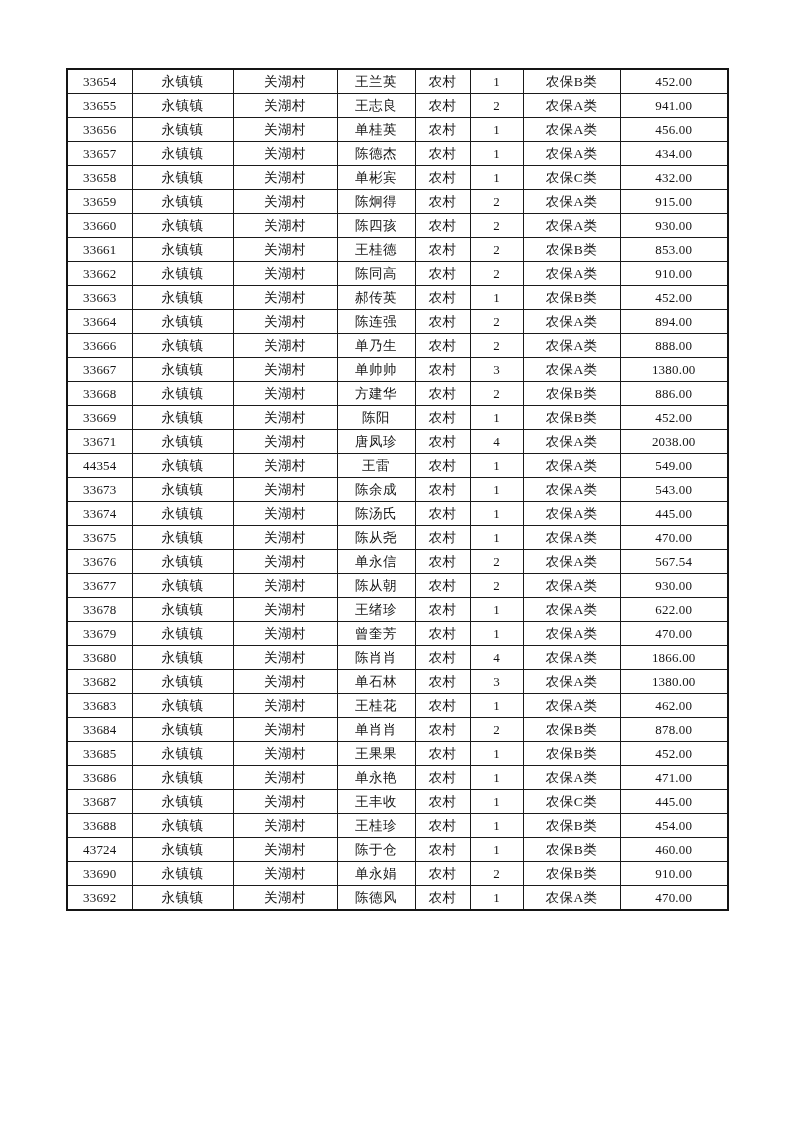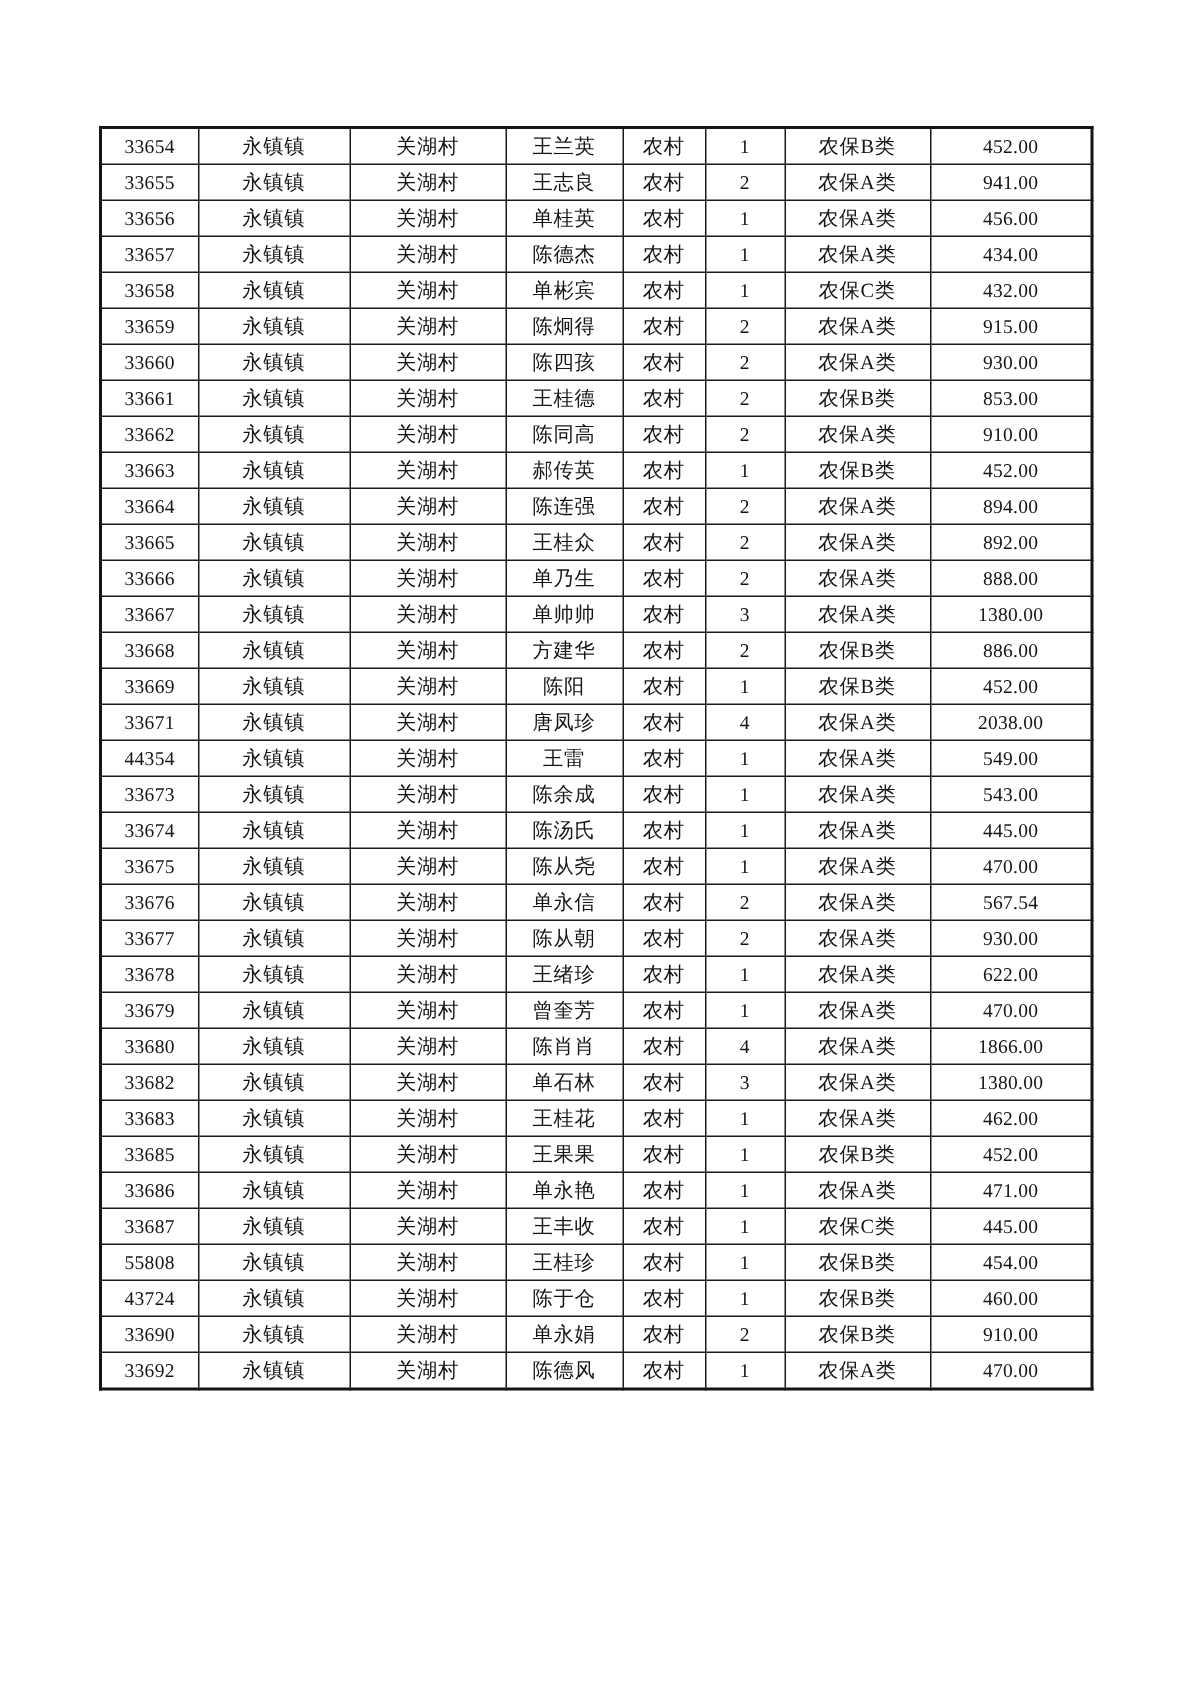--- a/index.html
+++ b/index.html
@@ -11,21 +11,21 @@
   .page {
     position: relative;
     width: 793px;
     height: 1122px;
     background: #ffffff;
     overflow: hidden;
   }
   .roster-table {
     position: absolute;
     left: 66px;
-    top: 84px;
+    top: 68px;
     width: 661px;
     border-collapse: collapse;
     table-layout: fixed;
     border: 2px solid #151515;
   }
   .roster-table td {
     border: 1.5px solid #1a1a1a;
     height: 23px;
     padding: 0;
     text-align: center;
@@ -161,30 +161,20 @@
           <td class="num">33664</td>
           <td>永镇镇</td>
           <td>关湖村</td>
           <td>陈连强</td>
           <td>农村</td>
           <td class="num">2</td>
           <td>农保A类</td>
           <td class="num">894.00</td>
         </tr>
         <tr>
-          <td class="num">33665</td>
-          <td>永镇镇</td>
-          <td>关湖村</td>
-          <td>王桂众</td>
-          <td>农村</td>
-          <td class="num">2</td>
-          <td>农保A类</td>
-          <td class="num">892.00</td>
-        </tr>
-        <tr>
           <td class="num">33666</td>
           <td>永镇镇</td>
           <td>关湖村</td>
           <td>单乃生</td>
           <td>农村</td>
           <td class="num">2</td>
           <td>农保A类</td>
           <td class="num">888.00</td>
         </tr>
         <tr>
@@ -329,20 +319,30 @@
         </tr>
         <tr>
           <td class="num">33683</td>
           <td>永镇镇</td>
           <td>关湖村</td>
           <td>王桂花</td>
           <td>农村</td>
           <td class="num">1</td>
           <td>农保A类</td>
           <td class="num">462.00</td>
+        </tr>
+        <tr>
+          <td class="num">33684</td>
+          <td>永镇镇</td>
+          <td>关湖村</td>
+          <td>单肖肖</td>
+          <td>农村</td>
+          <td class="num">2</td>
+          <td>农保B类</td>
+          <td class="num">878.00</td>
         </tr>
         <tr>
           <td class="num">33685</td>
           <td>永镇镇</td>
           <td>关湖村</td>
           <td>王果果</td>
           <td>农村</td>
           <td class="num">1</td>
           <td>农保B类</td>
           <td class="num">452.00</td>
@@ -361,21 +361,21 @@
           <td class="num">33687</td>
           <td>永镇镇</td>
           <td>关湖村</td>
           <td>王丰收</td>
           <td>农村</td>
           <td class="num">1</td>
           <td>农保C类</td>
           <td class="num">445.00</td>
         </tr>
         <tr>
-          <td class="num">55808</td>
+          <td class="num">33688</td>
           <td>永镇镇</td>
           <td>关湖村</td>
           <td>王桂珍</td>
           <td>农村</td>
           <td class="num">1</td>
           <td>农保B类</td>
           <td class="num">454.00</td>
         </tr>
         <tr>
           <td class="num">43724</td>

